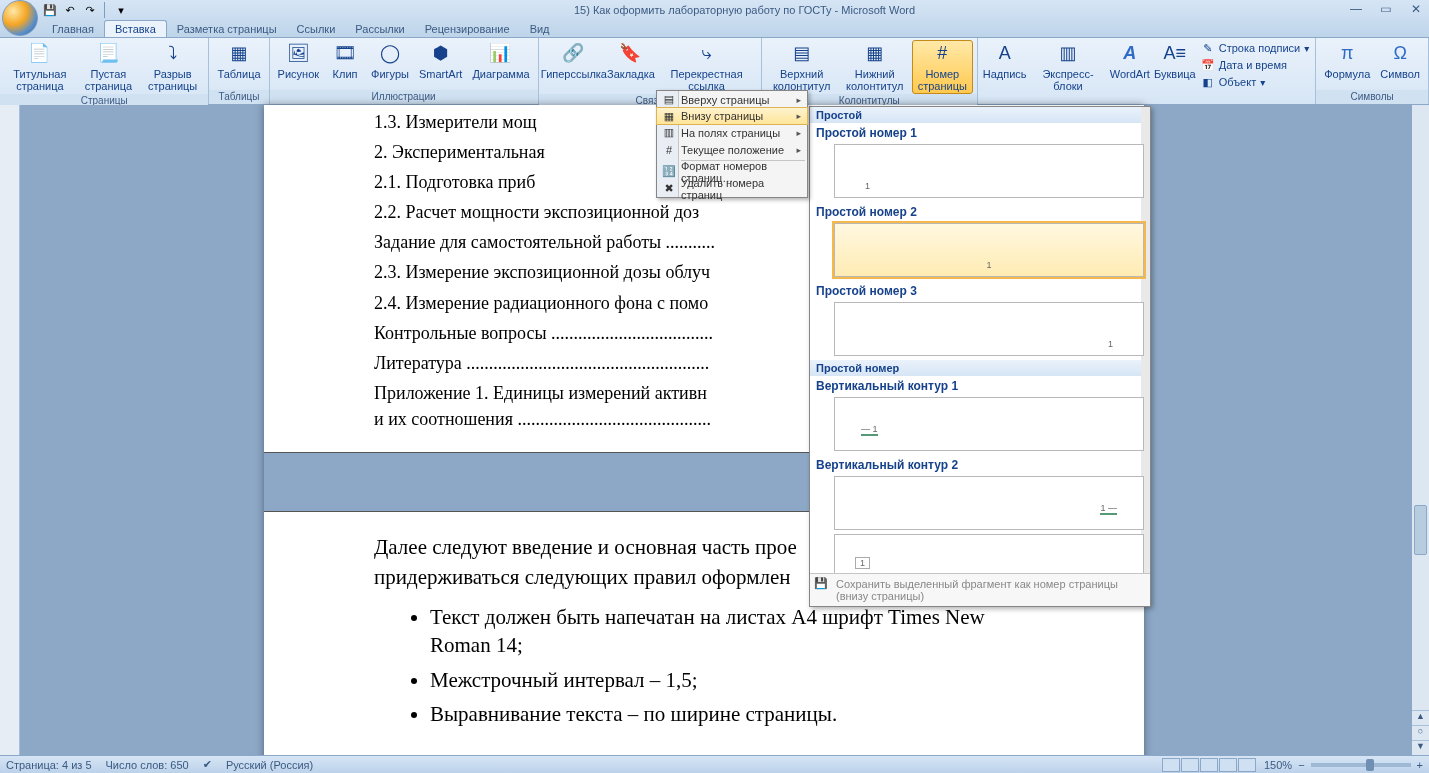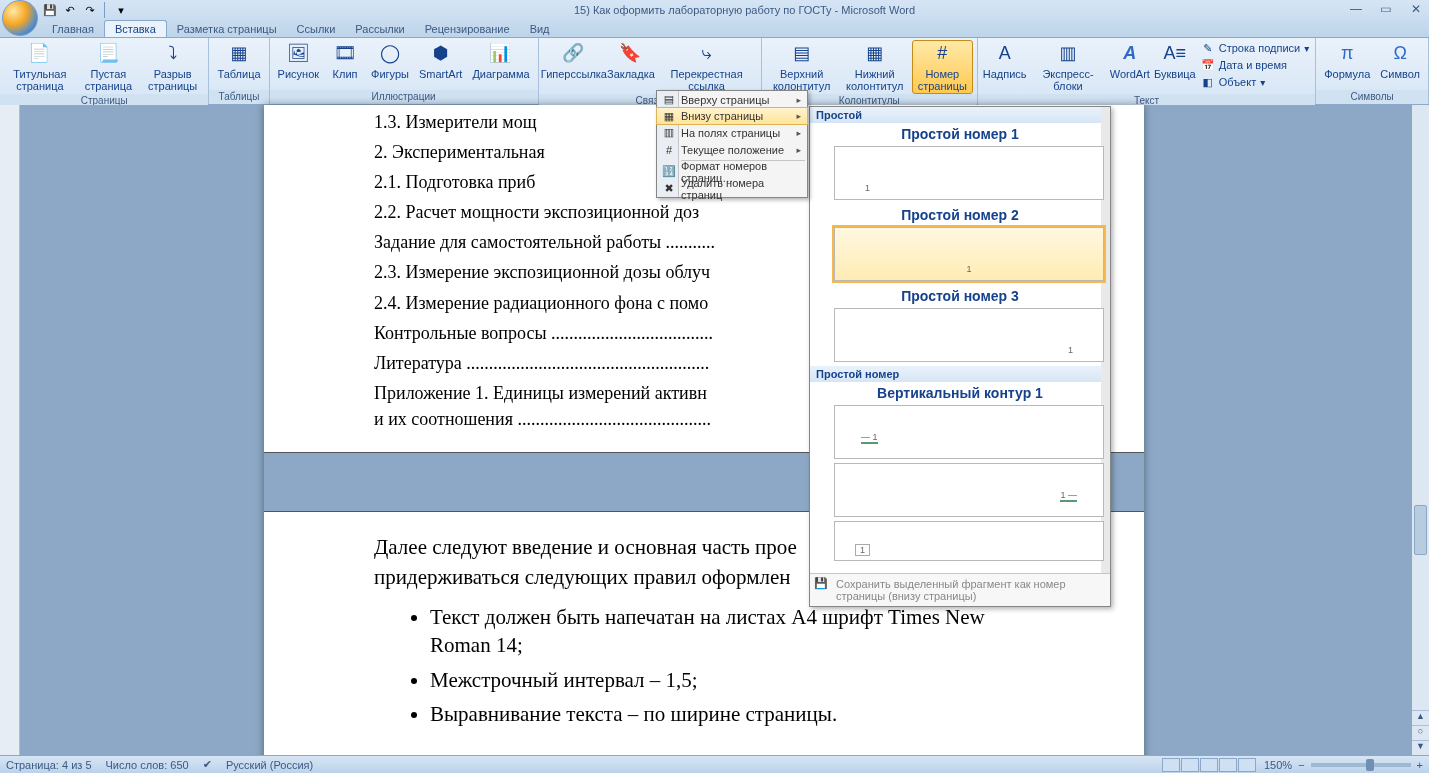--- a/index.html
+++ b/index.html
@@ -35,23 +35,23 @@
 
 .dd-menu { position:absolute; left:656px; top:90px; width:152px; background:#f4f4f4; border:1px solid #868686; box-shadow:2px 2px 4px rgba(0,0,0,.3); z-index:20; }
 .dd-item { display:flex; align-items:center; height:17px; padding:0 6px 0 24px; font-size:11px; color:#333; position:relative; }
 .dd-item.hl { background:linear-gradient(#fff3cf,#ffe59a); border:1px solid #ddb354; margin:-1px; height:18px; }
 .dd-item .arrow { position:absolute; right:6px; font-size:9px; color:#555; }
 .dd-item .mi-icon { position:absolute; left:4px; width:16px; height:16px; display:flex; align-items:center; justify-content:center; font-size:11px;}
 .dd-sep { height:1px; background:#c5c5c5; margin:2px 2px 2px 24px; }
 .dd-iconcol { position:absolute; left:0; top:0; bottom:0; width:22px; background:#e9eef5; border-right:1px solid #c5c5c5; }
 
 
-.gallery { position:absolute; left:809px; top:106px; width:302px; height:501px; background:#fff; border:1px solid #868686; box-shadow:2px 2px 5px rgba(0,0,0,.3); z-index:19; overflow:hidden; }
+.gallery { position:absolute; left:809px; top:106px; width:342px; height:501px; background:#fff; border:1px solid #868686; box-shadow:2px 2px 5px rgba(0,0,0,.3); z-index:19; overflow:hidden; }
 .gal-head { background:linear-gradient(#eaf2fb,#d6e5f5); color:#15428b; font-size:11px; padding:2px 6px; font-weight:bold; }
-.gal-sublabel { font-size:14px; color:#15428b; padding:3px 6px 2px 6px; font-weight:bold;text-align:center;}
+.gal-sublabel { font-size:12px; color:#15428b; padding:3px 6px 2px 6px; font-weight:bold;}
 .gal-item { margin:2px 6px 4px 24px; height:54px; border:1px solid #b8b8b8; background:#fff; position:relative; }
 .gal-item.hov { outline:2px solid #f5b84a; background:linear-gradient(#fff8e1,#ffecb3); }
 .gal-footer { position:absolute; bottom:0; left:0; right:0; border-top:1px solid #c5c5c5; padding:4px 6px 4px 26px; font-size:10px; color:#888; background:#f7f7f7; }
 .gal-footer .mi-icon{ position:absolute; left:4px; top:3px; }
 .gal-scroll { position:absolute; right:0; top:0; width:9px; height:100%; background:#e9e9e9; }
 
 
 .doc-area { position:absolute; left:0; top:105px; right:0; bottom:18px; background:#8ca8c6; }
 .doc-area .ruler-v { position:absolute; left:0; top:0; width:20px; bottom:0; background:#e6edf5; border-right:1px solid #a7c0dc;}
 .doc-area .scroll-v { position:absolute; right:0; top:0; width:17px; bottom:0; background:#dde7f2;}
@@ -213,21 +213,20 @@
         </div>
       <div class="vstack">
         <div class="small-row"><span class="small-icon">✎</span><span>Строка подписи</span> ▾</div>
         <div class="small-row">
             <span class="small-icon">📅</span>
             <span>Дата и время</span>
           </div>
         <div class="small-row"><span class="small-icon">◧</span><span>Объект</span> ▾</div>
       </div>
     </div>
-    <div class="group-label">Текст</div>
   </div>
   <div class="group">
     <div class="group-body">
       <div class="rbtn">
           <div class="ricon" style="color:#2e6bc7">π</div>
           <span>Формула</span>
         </div>
       <div class="rbtn">
           <div class="ricon" style="color:#2e6bc7">Ω</div>
           <span>Символ</span>
@@ -322,20 +321,21 @@
       <span class="pg-num-mark" style="right:30px;bottom:6px">1</span>
     </div>
 
   <div class="gal-head">Простой номер</div>
 
   <div class="gal-sublabel">Вертикальный контур 1</div>
   <div class="gal-item">
       <span class="pg-num-mark" style="left:26px;bottom:14px;border-bottom:2px solid #597;">— 1</span>
     </div>
 
+  <div class="gal-sublabel">Вертикальный контур 2</div>
   <div class="gal-item">
       <span class="pg-num-mark" style="right:26px;bottom:14px;border-bottom:2px solid #597;">1 —</span>
     </div>
 
   <div class="gal-item" style="height:40px">
       <span class="pg-num-mark" style="left:20px;bottom:4px;border:1px solid #aaa;padding:0 4px">1</span>
     </div>
 
   <div class="gal-footer"><span class="mi-icon">💾</span><span>Сохранить выделенный фрагмент как номер страницы (внизу страницы)</span></div>
 </div>

